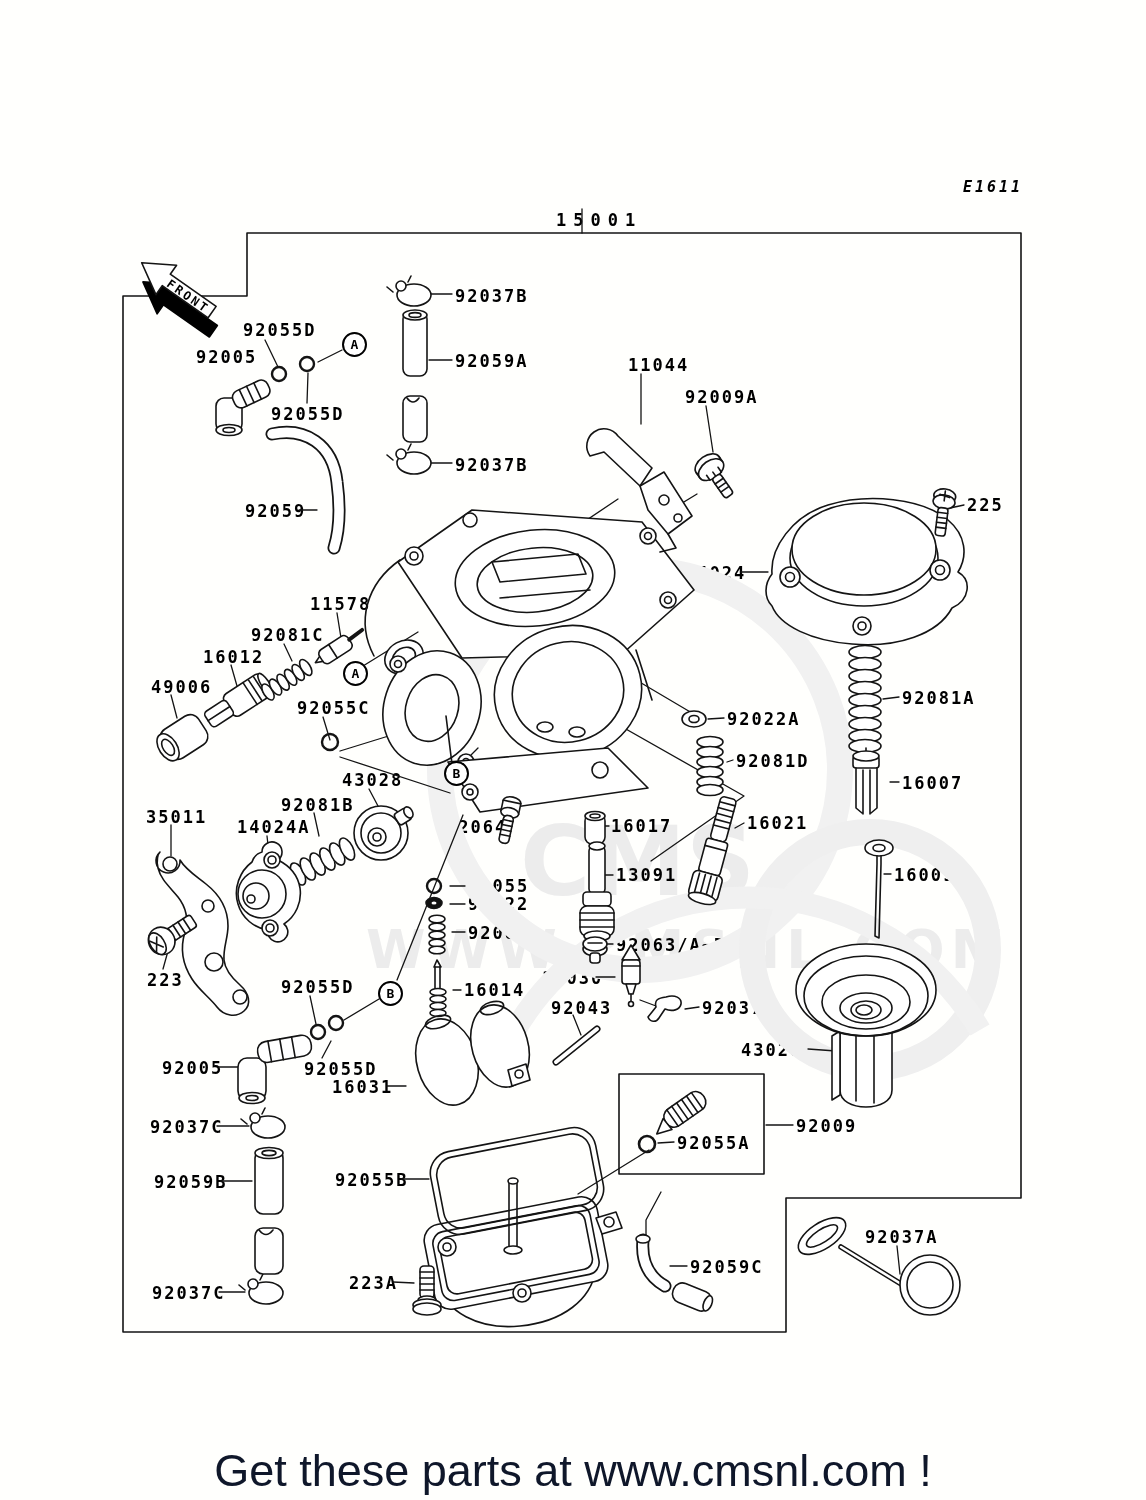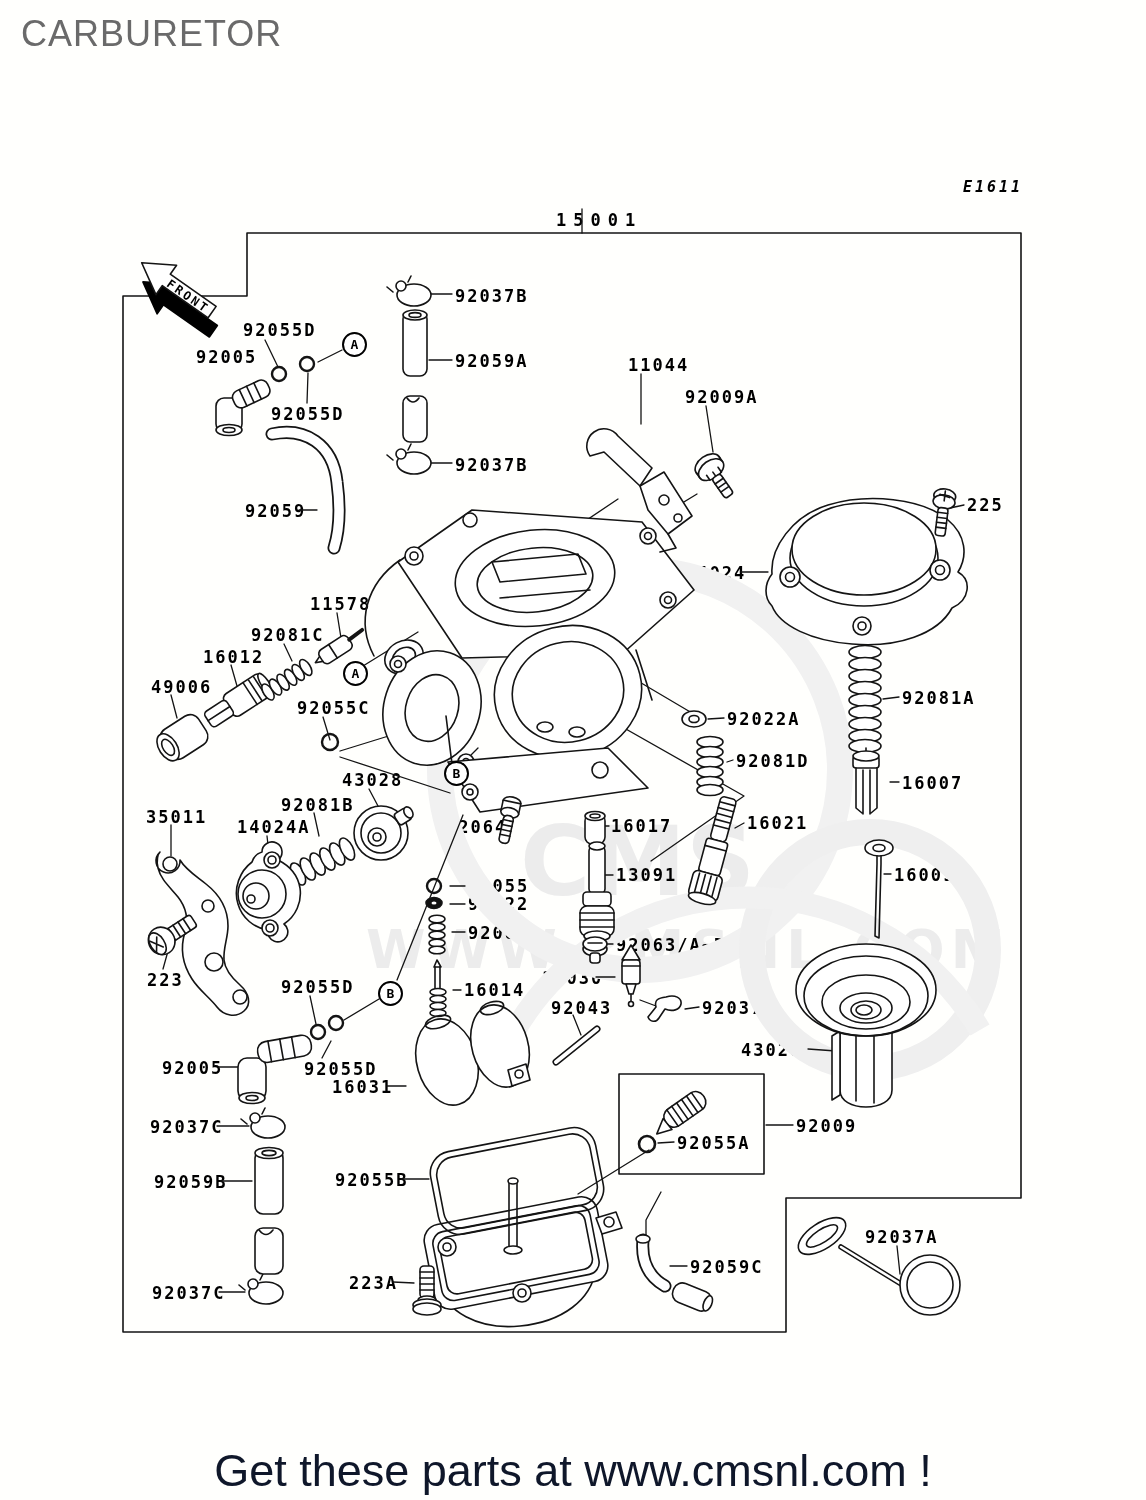--- a/index.html
+++ b/index.html
@@ -21,21 +21,20 @@
   .footer{position:absolute;left:0;right:0;top:1445px;text-align:center;
       font-family:"Liberation Sans",sans-serif;font-size:45px;color:#0f172a;z-index:6;}
   svg{position:absolute;left:0;top:0;z-index:2;}
   #wmsvg{z-index:1;}
 </style>
 </head>
 <body>
 
 <div id="stage">
 
-  <div class="ttl">CARBURETOR</div>
 
   <div class="wm wm1">CMS</div>
   <div class="wm wm2">WWW.CMSNL.COM</div>
 
   <svg id="wmsvg" width="1146" height="1500">
     <circle cx="640" cy="770" r="200" fill="none" stroke="#f1f1f1" stroke-width="26"></circle>
     <circle cx="870" cy="950" r="118" fill="none" stroke="#efefef" stroke-width="26"></circle>
     <path d="M500,1060 A270,270 0 0 1 980,1030" fill="none" stroke="#f1f1f1" stroke-width="22"></path>
   </svg>
 

